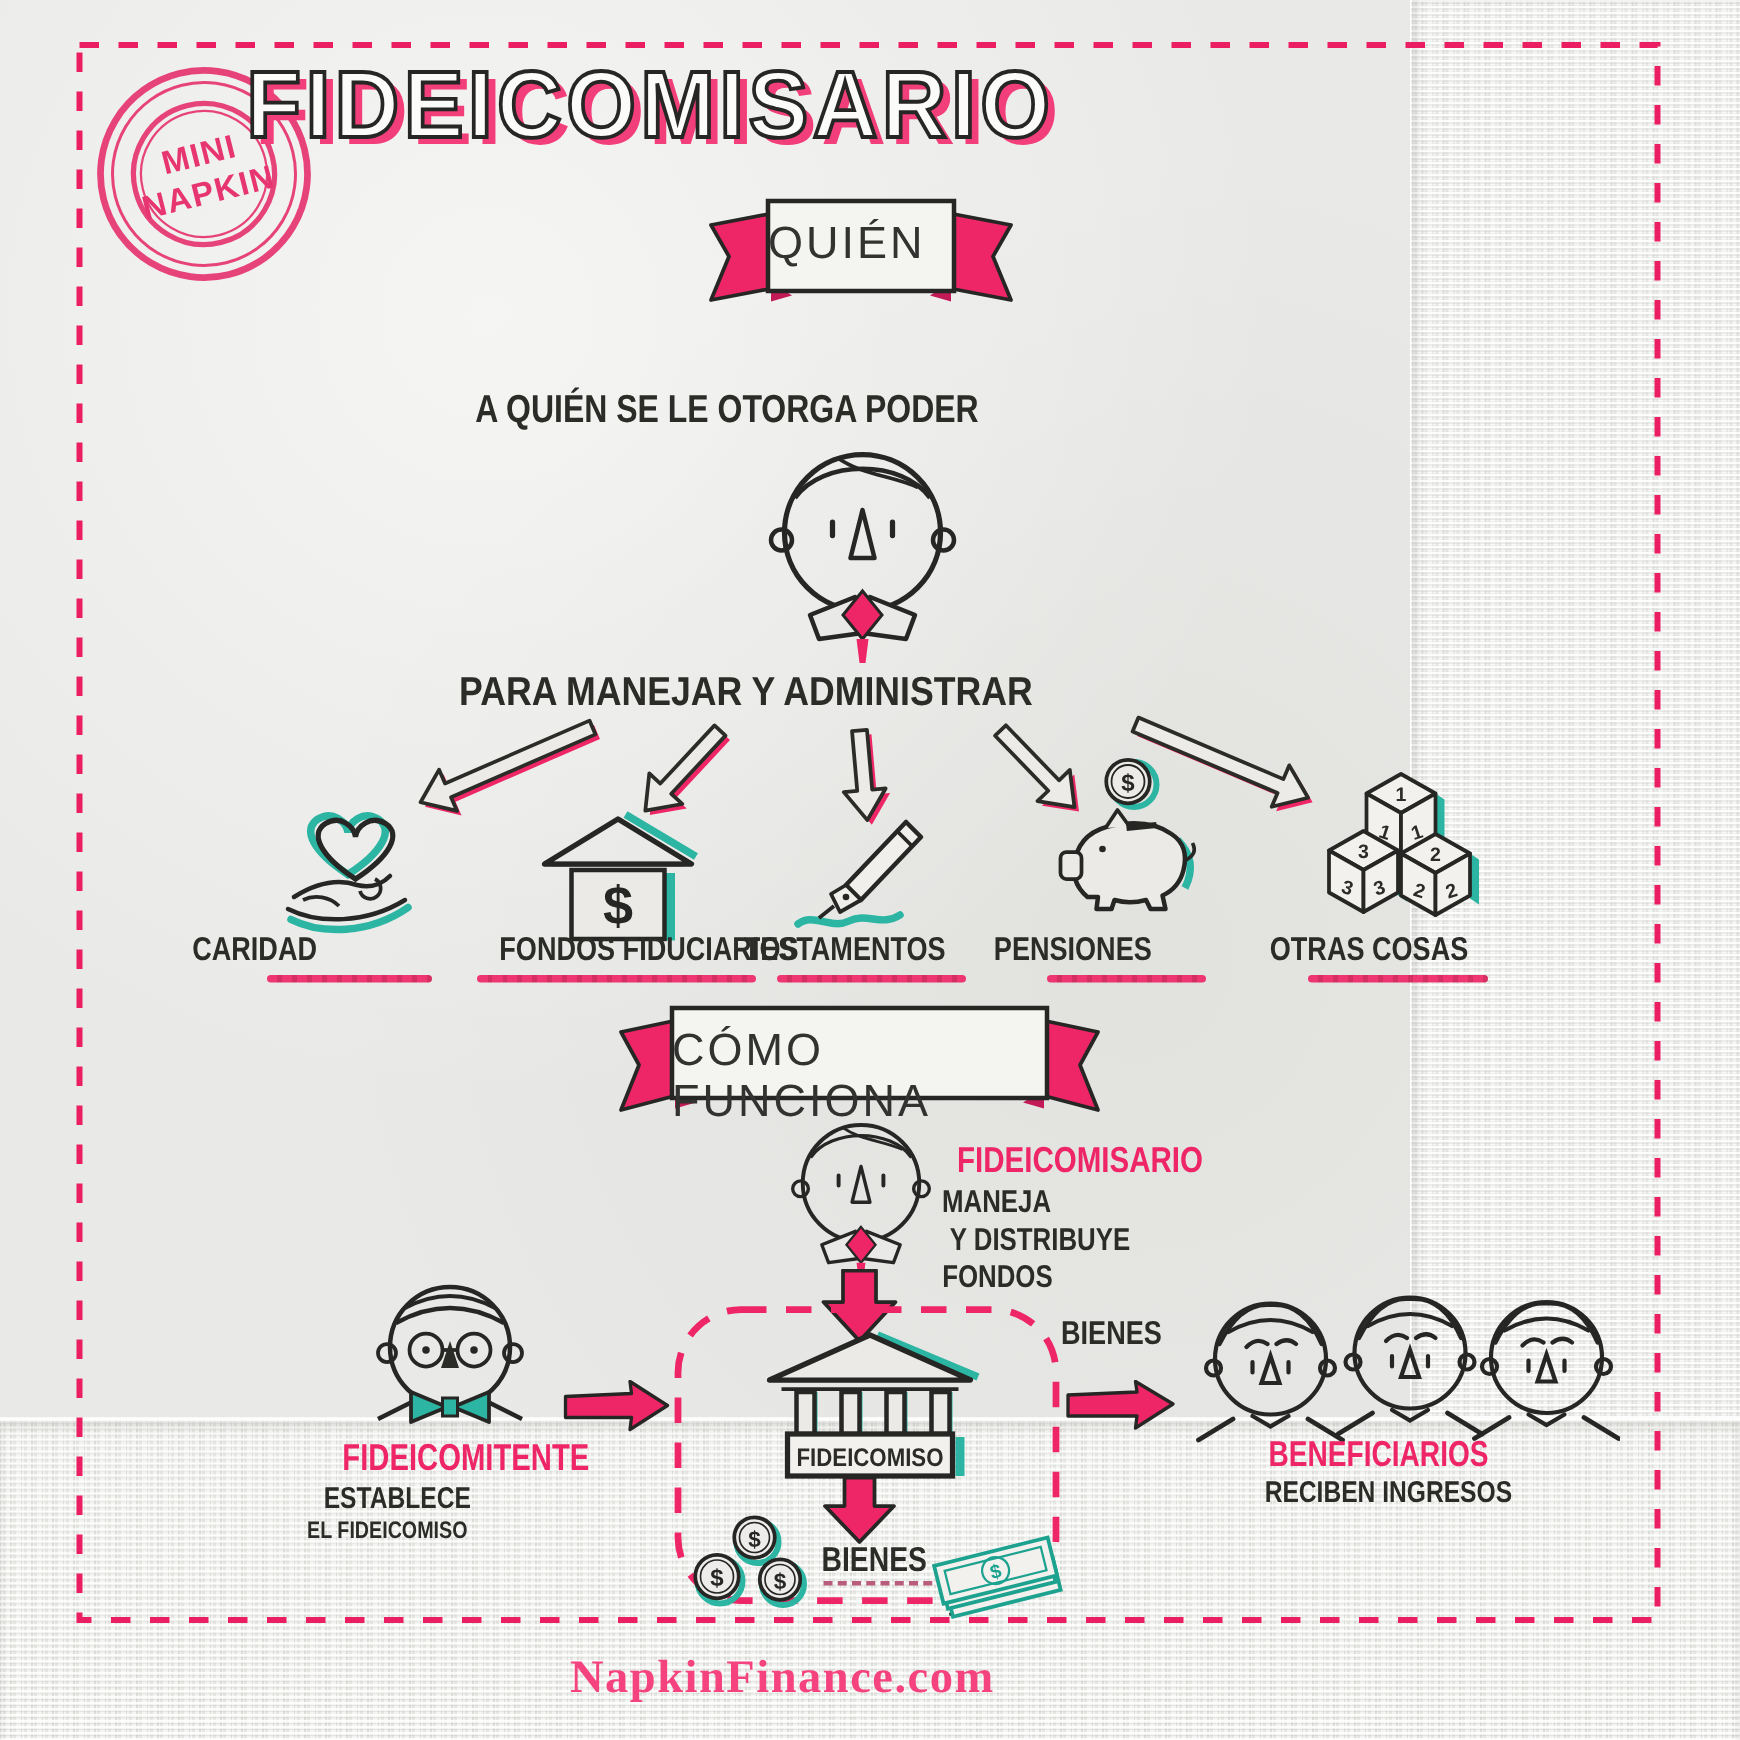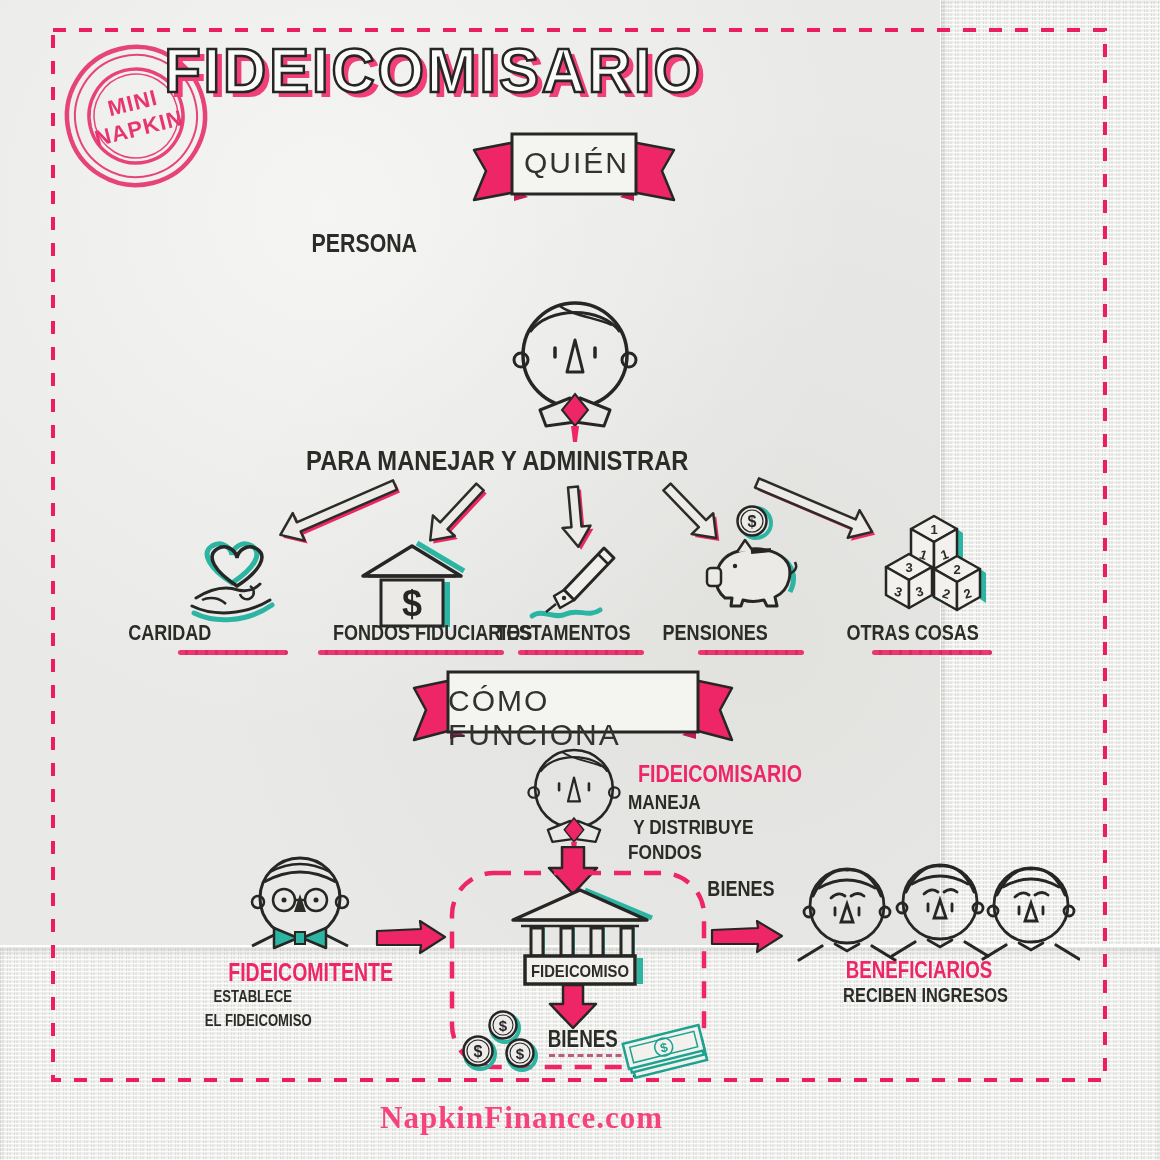--- a/index.html
+++ b/index.html
@@ -67,25 +67,25 @@
   </div>
 
   <div class="abs" style="left:468px;top:126px;width:212px;height:96px">
     <svg width="212" height="96" viewBox="0 0 212 96">
       <polygon points="48,16 48,66 6,74 18,45 6,24" fill="#ee2668" stroke="#262624" stroke-width="2.5" stroke-linejoin="round"></polygon>
       <polygon points="164,16 164,66 206,74 194,45 206,24" fill="#ee2668" stroke="#262624" stroke-width="2.5" stroke-linejoin="round"></polygon>
       <polygon points="46,62 60,71 46,75" fill="#c11a56"></polygon>
       <polygon points="166,62 152,71 166,75" fill="#c11a56"></polygon>
       <rect x="44" y="8" width="124" height="60" fill="#f4f4f1" stroke="#262624" stroke-width="3"></rect>
     </svg>
-    <div class="abs ctr bannertxt" style="left:56px;width:104px;top:20px">QUIÉN</div>
-  </div>
-
-  <div class="abs ctr ink" style="left:300px;width:560px;top:228px;font-size:26px">
-    <span class="sx">PERSONA</span>
+    <div class="abs ctr bannertxt" style="left:44px;width:104px;top:20px">QUIÉN</div>
+  </div>
+
+  <div class="abs ctr ink" style="left:280px;width:600px;top:257px;font-size:26px">
+    <span class="sx">A QUIÉN SE LE OTORGA PODER</span>
   </div>
 
   <svg class="abs" style="left:500px;top:290px" width="150" height="152" viewBox="0 0 150 152">
     <circle cx="75" cy="65" r="52" fill="none" stroke="#262624" stroke-width="3.5"></circle>
     <path d="M30 42 C 48 16, 102 16, 120 42" fill="none" stroke="#262624" stroke-width="3"></path>
     <path d="M58 15 C 75 27, 95 27, 112 35" fill="none" stroke="#262624" stroke-width="2.5"></path>
     <circle cx="21" cy="70" r="7" fill="none" stroke="#262624" stroke-width="3"></circle>
     <circle cx="129" cy="70" r="7" fill="none" stroke="#262624" stroke-width="3"></circle>
     <path d="M55 58 l0 9 M95 58 l0 9" stroke="#262624" stroke-width="3.5" stroke-linecap="round"></path>
     <polygon points="75,50 67,82 83,82" fill="none" stroke="#262624" stroke-width="3" stroke-linejoin="round"></polygon>
@@ -328,21 +328,21 @@
     <circle cx="76" cy="52" r="2.5" fill="#262624"></circle>
     <path d="M55 52 L65 52" stroke="#262624" stroke-width="2.5"></path>
     <polygon points="60,46 54,64 66,64" fill="#2b2b28"></polygon>
     <path d="M12 98 L34 87 M108 98 L86 87" stroke="#262624" stroke-width="3"></path>
     <polygon points="34,80 58,90 34,100" fill="#2cb5a2" stroke="#262624" stroke-width="2.5" stroke-linejoin="round"></polygon>
     <polygon points="86,80 62,90 86,100" fill="#2cb5a2" stroke="#262624" stroke-width="2.5" stroke-linejoin="round"></polygon>
     <rect x="55" y="84" width="10" height="12" fill="#2cb5a2" stroke="#262624" stroke-width="2"></rect>
   </svg>
 
   <div class="abs ctr pinktxt" style="left:205px;width:195px;top:958px;font-size:25px"><span class="sx" style="transform:scaleX(.78)">FIDEICOMITENTE</span></div>
-  <div class="abs ctr ink" style="left:205px;width:195px;top:988px;font-size:16px"><span class="sx">ESTABLECE</span></div>
+  <div class="abs ctr ink" style="left:205px;width:195px;top:988px;font-size:20px"><span class="sx">ESTABLECE</span></div>
   <div class="abs ctr ink" style="left:193px;width:195px;top:1012px;font-size:16px"><span class="sx">EL FIDEICOMISO</span></div>
 
   <svg class="abs" style="left:375px;top:920px" width="74" height="36" viewBox="0 0 74 36">
     <polygon points="2,11 46,9 45,1 70,17 45,33 46,25 2,25" fill="#ee2668" stroke="#262624" stroke-width="2.2" stroke-linejoin="round"></polygon>
   </svg>
 
   <div class="abs ctr ink" style="left:700px;width:95px;top:876px;font-size:22px"><span class="sx">BIENES</span></div>
   <svg class="abs" style="left:710px;top:920px" width="76" height="34" viewBox="0 0 76 34">
     <polygon points="2,10 48,8 47,1 72,16 47,32 48,24 2,24" fill="#ee2668" stroke="#262624" stroke-width="2.2" stroke-linejoin="round"></polygon>
   </svg>

